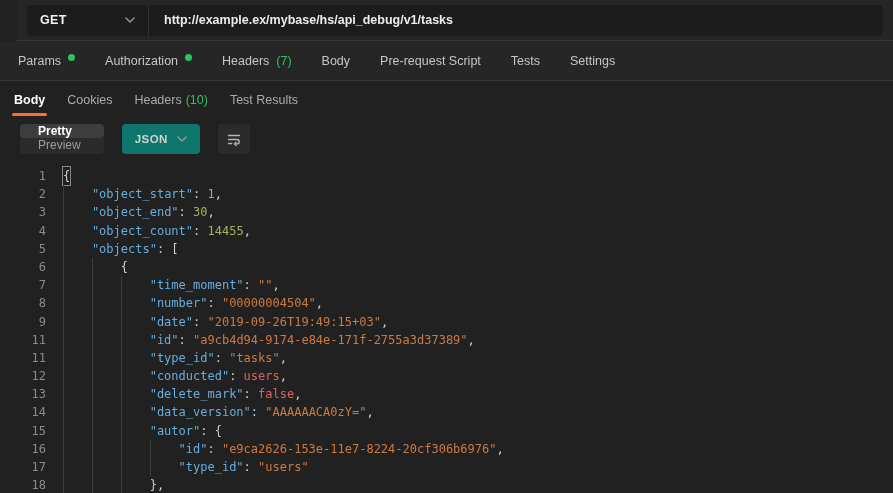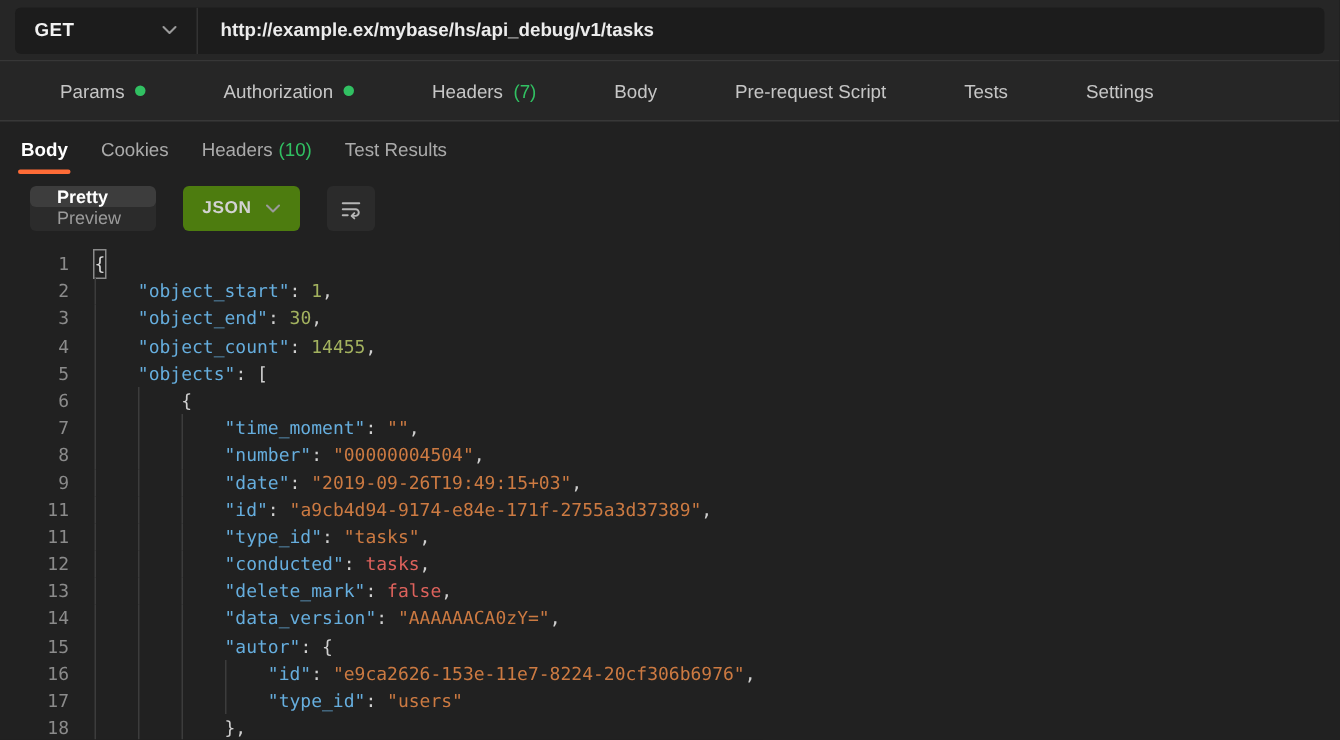--- a/index.html
+++ b/index.html
@@ -7,60 +7,60 @@
   body {
     background:#212121;
     font-family:"Liberation Sans", sans-serif;
     color:#c9c9c9;
     font-size:12.5px;
     display:flex; flex-direction:column;
   }
   
   .topbar {
     height:41px; background:#262626; border-bottom:1px solid #373737;
-    display:flex; align-items:center; padding:17px 10px; flex-shrink:0;
+    display:flex; align-items:center; padding:17px 10px; flex-shrink:0;margin-left:17px;
   }
   .url-control {
     flex:1; height:31px; background:#1c1c1c; border-radius:4px;
     display:flex; align-items:stretch; overflow:hidden;
   }
   .method-select {
     width:122px; flex-shrink:0; display:flex; align-items:center;
     justify-content:space-between; padding:0 13px;
     border-right:1px solid #333333; cursor:pointer;
   }
   .method-select .method-label { color:#f2f2f2; font-weight:700; font-size:12.5px; letter-spacing:.3px; }
   .url-field { flex:1; display:flex; align-items:center; padding:0 15px; color:#ececec; font-size:12.5px;font-weight:bold; }
   .chev { stroke:#9a9a9a; fill:none; stroke-width:1.4; stroke-linecap:round; stroke-linejoin:round; }
   
   .req-tabs {
     height:40px; background:#262626; border-bottom:1px solid #383838;
     display:flex; align-items:center; padding:0 18px; gap:30px; flex-shrink:0;
   }
-  .req-tab { display:flex; align-items:center; gap:7px; color:#c6c6c6; cursor:pointer;margin-left:22px; }
+  .req-tab { display:flex; gap:7px; color:#c6c6c6; cursor:pointer; }
   .req-tab .count { color:var(--green); }
   .dot { width:7px; height:7px; border-radius:50%; background:var(--green); display:inline-block; }
   
   .resp-tabs {
     height:34px; display:flex; align-items:stretch; padding:0 12px; gap:18px; flex-shrink:0; margin-top:2px;
   }
   .resp-tab { display:flex; align-items:center; color:#ababab; cursor:pointer; position:relative; padding:0 2px; }
   .resp-tab.active { color:#ffffff; font-weight:700; }
   .resp-tab.active::after {
     content:""; position:absolute; left:0; right:0; bottom:1px; height:3px;
     background:var(--accent); border-radius:2px;
   }
   .resp-tab .count { color:var(--green); margin-left:4px; }
   
   .view-controls { height:30px; margin:7px 0 7px 20px; display:flex; align-items:center; gap:18px; flex-shrink:0; }
   .segmented { display:flex; background:#2b2b2b; border-radius:4px; height:30px; overflow:hidden;flex-direction:column; }
   .segment { display:flex; align-items:center; padding:0 18px; color:#9b9b9b; font-size:12px; cursor:pointer; }
   .segment.active { background:#3d3d3d; color:#ffffff; font-weight:700; border-radius:4px; }
   .format-select {
-    height:30px; background:#4d7c0f; border-radius:4px; display:flex; align-items:center;
+    height:30px; background:#0f766e; border-radius:4px; display:flex; align-items:center;
     gap:9px; padding:0 13px; cursor:pointer;
   }
   .format-select .fmt { color:#d2d2d2; font-size:11.5px; font-weight:700; letter-spacing:.4px; }
   .icon-btn {
     width:32px; height:30px; background:#2b2b2b; border-radius:4px;
     display:flex; align-items:center; justify-content:center; cursor:pointer;
   }
   
   .code-area {
     flex:1; overflow:hidden; padding-top:6px;
@@ -166,21 +166,21 @@
       <div class="code-line"><span class="line-number">2</span><span class="line-content"><span class="indent-guide"></span><span class="tk-key">"object_start"</span><span class="tk-punc">: </span><span class="tk-num">1</span><span class="tk-punc">,</span></span></div>
       <div class="code-line"><span class="line-number">3</span><span class="line-content"><span class="indent-guide"></span><span class="tk-key">"object_end"</span><span class="tk-punc">: </span><span class="tk-num">30</span><span class="tk-punc">,</span></span></div>
       <div class="code-line"><span class="line-number">4</span><span class="line-content"><span class="indent-guide"></span><span class="tk-key">"object_count"</span><span class="tk-punc">: </span><span class="tk-num">14455</span><span class="tk-punc">,</span></span></div>
       <div class="code-line"><span class="line-number">5</span><span class="line-content"><span class="indent-guide"></span><span class="tk-key">"objects"</span><span class="tk-punc">: [</span></span></div>
       <div class="code-line"><span class="line-number">6</span><span class="line-content"><span class="indent-guide"></span><span class="indent-guide"></span><span class="tk-punc">{</span></span></div>
       <div class="code-line"><span class="line-number">7</span><span class="line-content"><span class="indent-guide"></span><span class="indent-guide"></span><span class="indent-guide"></span><span class="tk-key">"time_moment"</span><span class="tk-punc">: </span><span class="tk-str">""</span><span class="tk-punc">,</span></span></div>
       <div class="code-line"><span class="line-number">8</span><span class="line-content"><span class="indent-guide"></span><span class="indent-guide"></span><span class="indent-guide"></span><span class="tk-key">"number"</span><span class="tk-punc">: </span><span class="tk-str">"00000004504"</span><span class="tk-punc">,</span></span></div>
       <div class="code-line"><span class="line-number">9</span><span class="line-content"><span class="indent-guide"></span><span class="indent-guide"></span><span class="indent-guide"></span><span class="tk-key">"date"</span><span class="tk-punc">: </span><span class="tk-str">"2019-09-26T19:49:15+03"</span><span class="tk-punc">,</span></span></div>
       <div class="code-line"><span class="line-number">11</span><span class="line-content"><span class="indent-guide"></span><span class="indent-guide"></span><span class="indent-guide"></span><span class="tk-key">"id"</span><span class="tk-punc">: </span><span class="tk-str">"a9cb4d94-9174-e84e-171f-2755a3d37389"</span><span class="tk-punc">,</span></span></div>
       <div class="code-line"><span class="line-number">11</span><span class="line-content"><span class="indent-guide"></span><span class="indent-guide"></span><span class="indent-guide"></span><span class="tk-key">"type_id"</span><span class="tk-punc">: </span><span class="tk-str">"tasks"</span><span class="tk-punc">,</span></span></div>
-      <div class="code-line"><span class="line-number">12</span><span class="line-content"><span class="indent-guide"></span><span class="indent-guide"></span><span class="indent-guide"></span><span class="tk-key">"conducted"</span><span class="tk-punc">: </span><span class="tk-bool">tasks</span><span class="tk-punc">,</span></span></div>
+      <div class="code-line"><span class="line-number">12</span><span class="line-content"><span class="indent-guide"></span><span class="indent-guide"></span><span class="indent-guide"></span><span class="tk-key">"conducted"</span><span class="tk-punc">: </span><span class="tk-bool">users</span><span class="tk-punc">,</span></span></div>
       <div class="code-line"><span class="line-number">13</span><span class="line-content"><span class="indent-guide"></span><span class="indent-guide"></span><span class="indent-guide"></span><span class="tk-key">"delete_mark"</span><span class="tk-punc">: </span><span class="tk-bool">false</span><span class="tk-punc">,</span></span></div>
       <div class="code-line"><span class="line-number">14</span><span class="line-content"><span class="indent-guide"></span><span class="indent-guide"></span><span class="indent-guide"></span><span class="tk-key">"data_version"</span><span class="tk-punc">: </span><span class="tk-str">"AAAAAACA0zY="</span><span class="tk-punc">,</span></span></div>
       <div class="code-line"><span class="line-number">15</span><span class="line-content"><span class="indent-guide"></span><span class="indent-guide"></span><span class="indent-guide"></span><span class="tk-key">"autor"</span><span class="tk-punc">: {</span></span></div>
       <div class="code-line"><span class="line-number">16</span><span class="line-content"><span class="indent-guide"></span><span class="indent-guide"></span><span class="indent-guide"></span><span class="indent-guide"></span><span class="tk-key">"id"</span><span class="tk-punc">: </span><span class="tk-str">"e9ca2626-153e-11e7-8224-20cf306b6976"</span><span class="tk-punc">,</span></span></div>
       <div class="code-line"><span class="line-number">17</span><span class="line-content"><span class="indent-guide"></span><span class="indent-guide"></span><span class="indent-guide"></span><span class="indent-guide"></span><span class="tk-key">"type_id"</span><span class="tk-punc">: </span><span class="tk-str">"users"</span></span></div>
       <div class="code-line"><span class="line-number">18</span><span class="line-content"><span class="indent-guide"></span><span class="indent-guide"></span><span class="indent-guide"></span><span class="tk-punc">},</span></span></div>
     </div>
 </div>
 
 </body></html>

